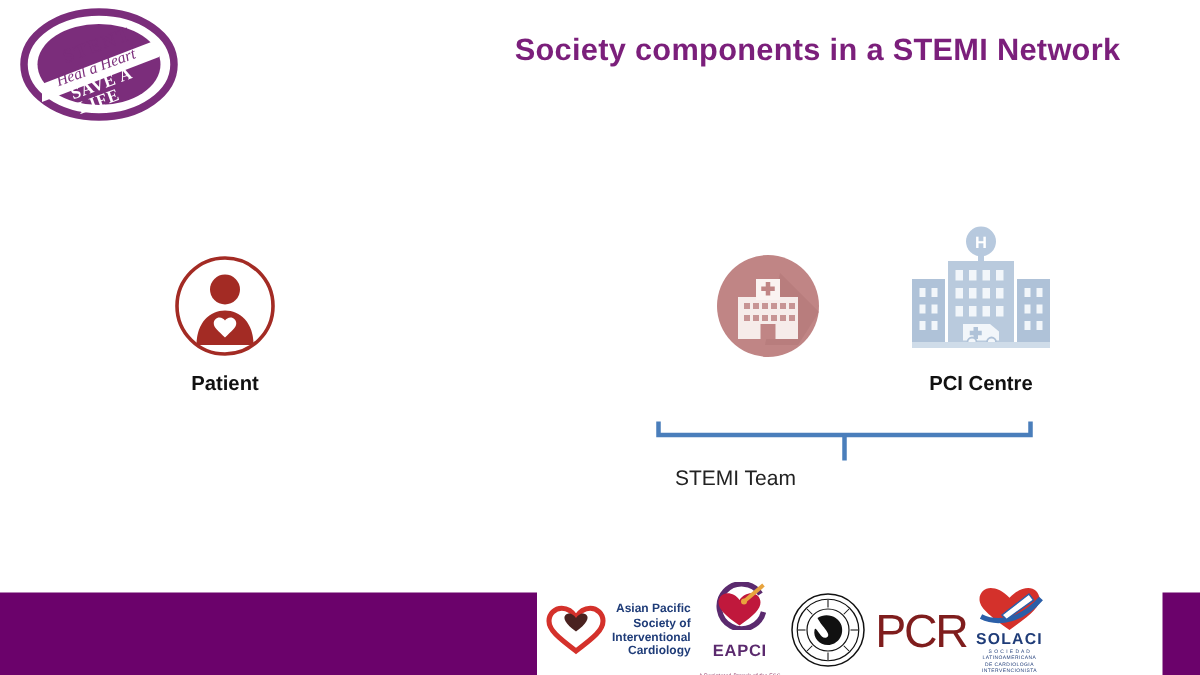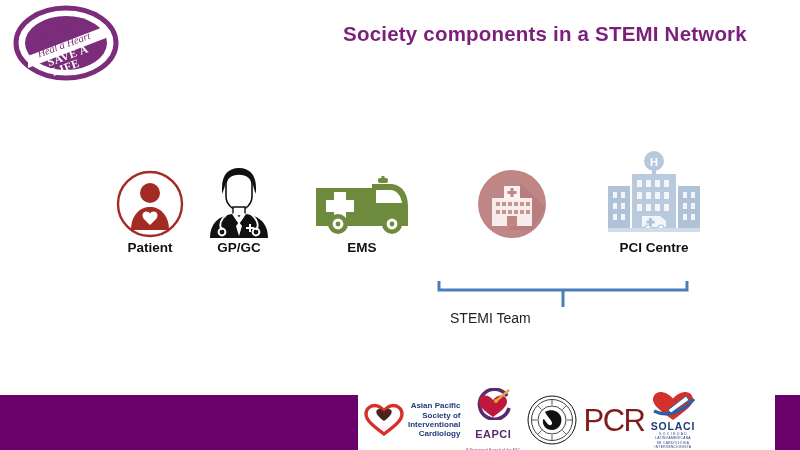--- a/index.html
+++ b/index.html
@@ -24,21 +24,21 @@
     color:#7B1F7B;
     letter-spacing:.2px;
     white-space:nowrap;
   }
 
   
   .icons{position:absolute;left:0;top:150px;width:800px;height:140px;}
   .node{position:absolute;text-align:center;}
   .node .art{height:90px;display:flex;align-items:flex-end;justify-content:center;}
   .node .lbl{
-    font-size:13.5px;font-weight:bold;color:#111;
+    margin-top:8px;font-size:13.5px;font-weight:bold;color:#111;
     white-space:nowrap;
   }
 
   #n-patient{left:104px;top:0;width:92px;}
   #n-gp     {left:196px;top:0;width:86px;}
   #n-ems    {left:296px;top:0;width:132px;}
   #n-nonpci {left:452px;top:0;width:120px;}
   #n-pci    {left:572px;top:0;width:164px;}
 
   
@@ -106,72 +106,21 @@
         <svg width="72" height="72" viewBox="0 0 72 72">
           <circle cx="36" cy="36" r="32" fill="none" stroke="#A32B24" stroke-width="2.4"></circle>
           <circle cx="36" cy="25" r="10" fill="#A32B24"></circle>
           <path d="M 17 62 C 17 47 26 39 36 39 C 46 39 55 47 55 62 Z" fill="#A32B24"></path>
           <path d="M 36 57 C 31.5 52.5 28.5 50.5 28.5 47.5 C 28.5 45.2 30.3 43.6 32.3 43.6 C 33.9 43.6 35.2 44.5 36 45.6 C 36.8 44.5 38.1 43.6 39.7 43.6 C 41.7 43.6 43.5 45.2 43.5 47.5 C 43.5 50.5 40.5 52.5 36 57 Z" fill="#ffffff"></path>
         </svg>
       </div>
       <div class="lbl">Patient</div>
     </div>
 
-    <div class="node" id="n-gp">
-      <div class="art">
-        <svg width="62" height="76" viewBox="0 0 62 76">
-
-          <path d="M 14 24 C 14 10 21 4 31 4 C 41 4 48 10 48 24 L 48 30 C 46 26 45 20 44 18 C 38 22 24 22 18 18 C 17 21 16 26 14 30 Z" fill="#111111"></path>
-
-          <path d="M 18 20 C 18 14 23 10 31 10 C 39 10 44 14 44 20 L 44 32 C 44 40 38 46 31 46 C 24 46 18 40 18 32 Z" fill="#ffffff" stroke="#111111" stroke-width="1.6"></path>
-
-          <path d="M 25 43 L 37 43 L 37 52 L 25 52 Z" fill="#ffffff" stroke="#111111" stroke-width="1.4"></path>
-
-          <path d="M 2 74 C 2 60 10 52 24 50 L 31 60 L 38 50 C 52 52 60 60 60 74 Z" fill="#111111"></path>
-
-          <path d="M 24 50 L 31 60 L 38 50 L 34 48 L 31 54 L 28 48 Z" fill="#ffffff"></path>
-
-          <path d="M 31 58 L 34 62 L 31 72 L 28 62 Z" fill="#ffffff"></path>
-
-          <path d="M 19 50 C 12 56 11 62 14 66" fill="none" stroke="#ffffff" stroke-width="2"></path>
-          <path d="M 43 50 C 50 56 51 62 48 66" fill="none" stroke="#ffffff" stroke-width="2"></path>
-          <circle cx="14" cy="68" r="3.4" fill="none" stroke="#ffffff" stroke-width="2"></circle>
-          <circle cx="48" cy="68" r="3.4" fill="none" stroke="#ffffff" stroke-width="2"></circle>
-
-          <path d="M 38 64 h 8 M 42 60 v 8" stroke="#ffffff" stroke-width="2"></path>
-        </svg>
-      </div>
-      <div class="lbl">GP/GC</div>
-    </div>
-
-    <div class="node" id="n-ems">
-      <div class="art">
-        <svg width="100" height="64" viewBox="0 0 100 64">
-
-          <rect x="66" y="2" width="10" height="5" rx="2" fill="#6E8B3D"></rect>
-          <rect x="69.5" y="0" width="3" height="3" fill="#6E8B3D"></rect>
-
-          <path d="M 4 12 L 60 12 L 60 8 L 78 8 C 90 8 96 18 96 30 L 96 46 L 4 46 Z" fill="#6E8B3D"></path>
-
-          <path d="M 64 14 L 78 14 C 85 14 89 20 90 27 L 64 27 Z" fill="#ffffff"></path>
-
-          <path d="M 22 16 h 12 v 8 h 8 v 12 h -8 v 8 h -12 v -8 h -8 v -12 h 8 Z" fill="#ffffff"></path>
-
-          <rect x="4" y="46" width="92" height="4" fill="#6E8B3D"></rect>
-
-          <circle cx="26" cy="48" r="10" fill="#6E8B3D"></circle>
-          <circle cx="26" cy="48" r="5.4" fill="#ffffff"></circle>
-          <circle cx="26" cy="48" r="2.4" fill="#6E8B3D"></circle>
-          <circle cx="80" cy="48" r="10" fill="#6E8B3D"></circle>
-          <circle cx="80" cy="48" r="5.4" fill="#ffffff"></circle>
-          <circle cx="80" cy="48" r="2.4" fill="#6E8B3D"></circle>
-        </svg>
-      </div>
-      <div class="lbl">EMS</div>
-    </div>
+
 
     <div class="node" id="n-nonpci">
       <div class="art">
         <svg width="72" height="72" viewBox="0 0 72 72">
           <circle cx="36" cy="36" r="34" fill="#C08585"></circle>
           <path d="M 44 14 L 70 40 L 56 62 L 34 62 Z" fill="#B07777" opacity="0.55"></path>
 
           <rect x="16" y="30" width="40" height="28" fill="#F6ECEA"></rect>
           <rect x="28" y="18" width="16" height="14" fill="#FAF3F1"></rect>
 

